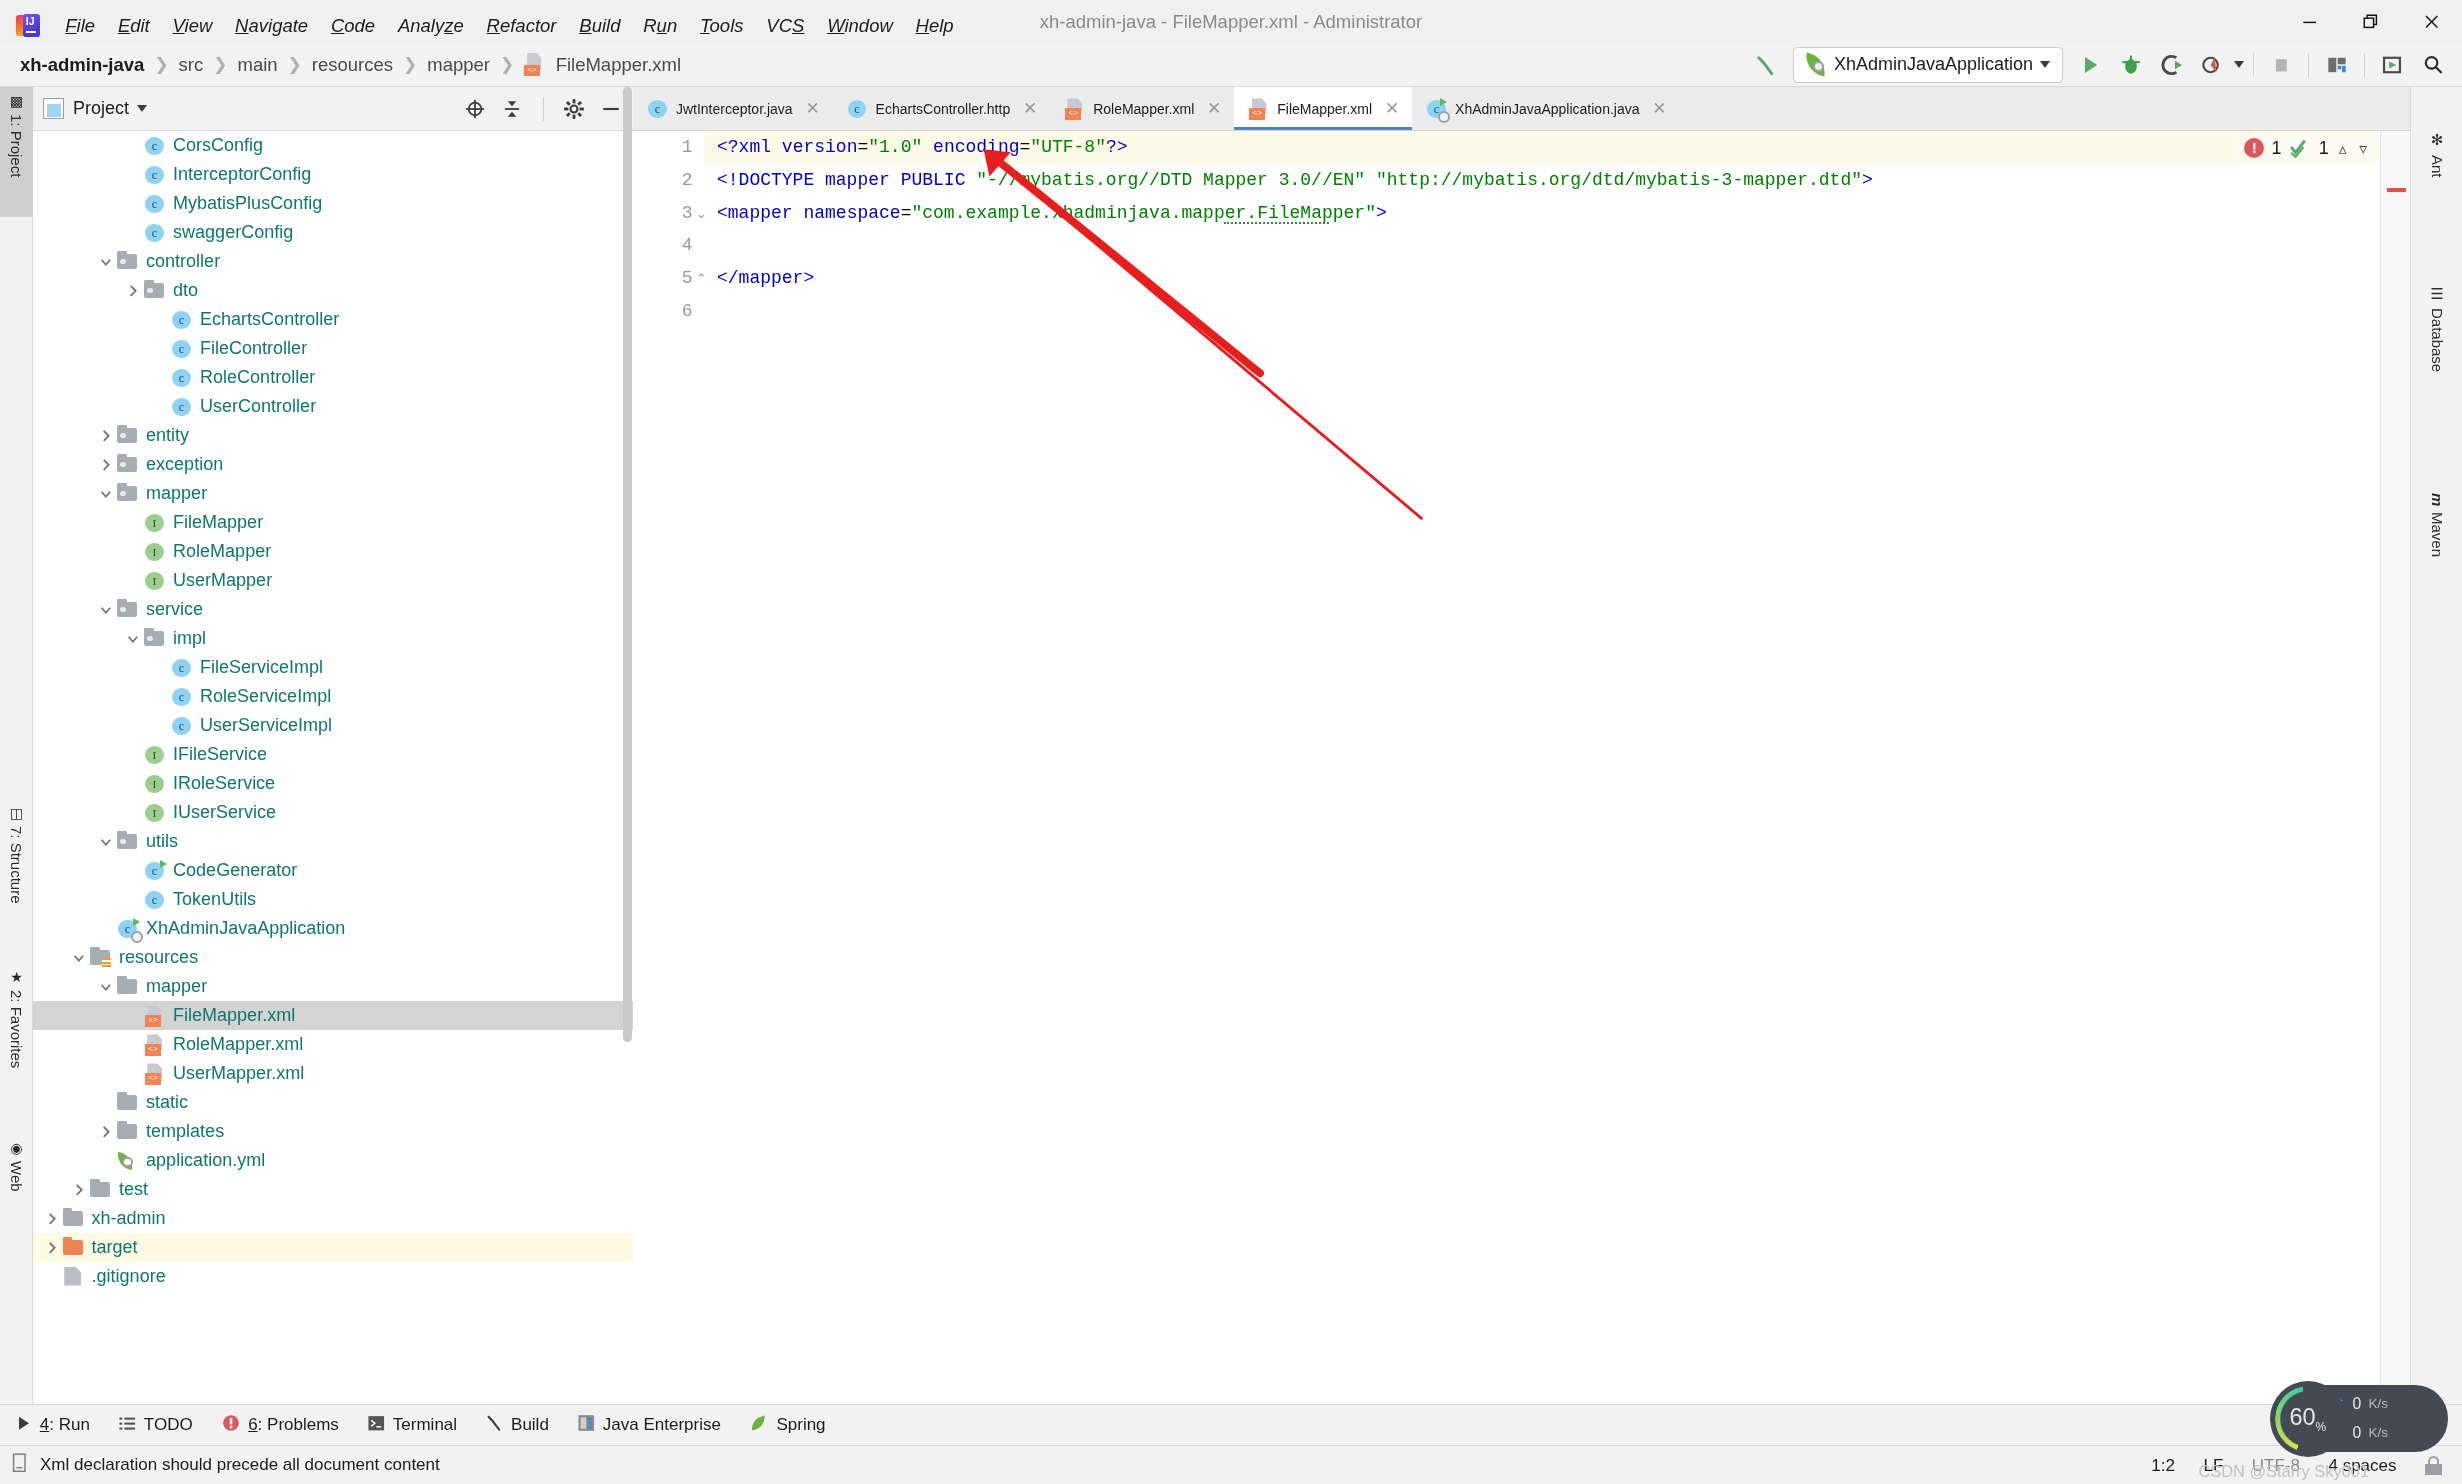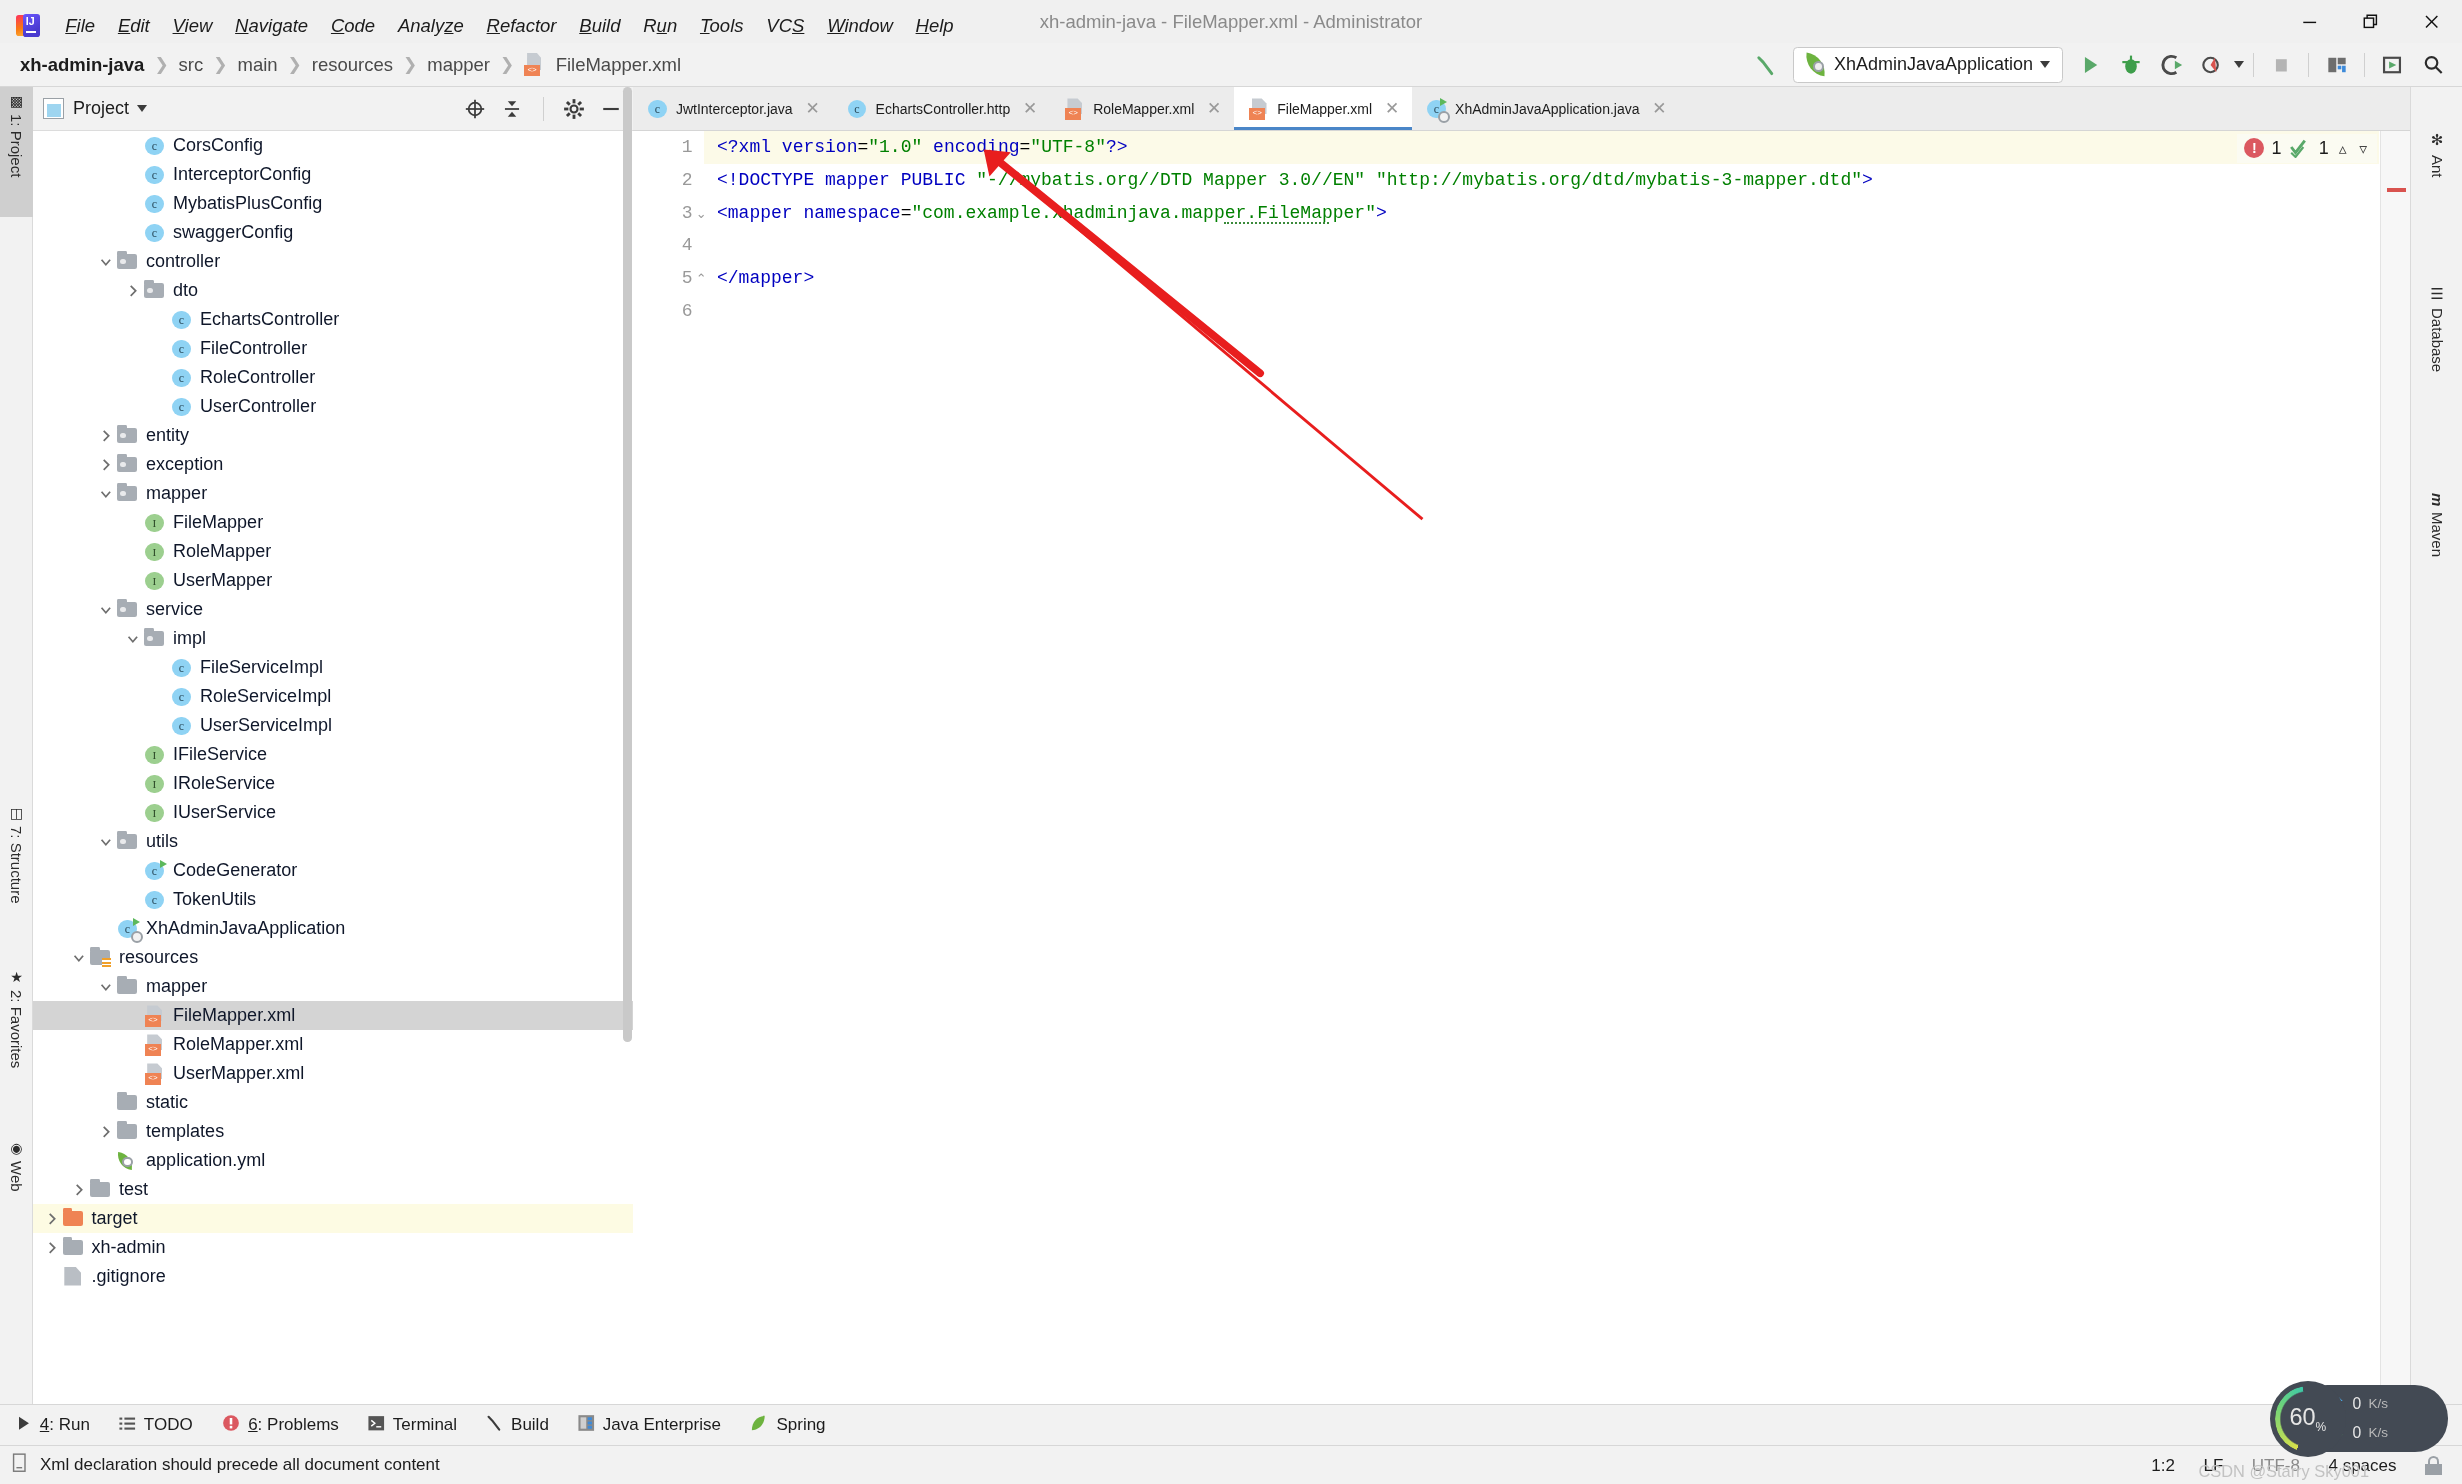--- a/index.html
+++ b/index.html
@@ -110,21 +110,21 @@
   .proj-head .right { margin-left:auto; display:flex; align-items:center; gap:13px;}
   .proj-head svg { display:block; }
 
   .tree { position:relative; height:1285px; overflow:hidden; background:#fff; font-size:0;}
   .row {
     position:relative; height:29px; display:flex; align-items:center;
     white-space:nowrap; padding-right:5.7px;
   }
   .row.selected { background:#d4d4d4; }
   .row.highlight { background:#fdfbe3; }
-  .row .lbl { font-size:18px; color:#0f172a; line-height:29px; }
+  .row .lbl { font-size:18px; color:#0f766e; line-height:29px; }
   .twisty { width:20px; height:20px; flex:none; display:flex; align-items:center; justify-content:center;}
   .twisty svg { display:block; }
   .ico { width:23px; height:23px; flex:none; margin-right:7.1px; position:relative; }
 
   .folder { position:absolute; left:1.4px; top:4.3px; width:20px; height:15px;
      background:#a7adb4; border-radius:1.4px 2.1px 2.1px 2.1px; }
   .folder:before { content:""; position:absolute; left:0; top:-3.6px; width:9.3px; height:4.3px;
      background:#a7adb4; border-radius:1.4px 1.4px 0 0;}
   .folder.src:after { content:""; position:absolute; left:2.8px; top:4.3px; width:5.7px;height:5.7px;
      background:#e9eaec; border-radius:50%;}
@@ -805,43 +805,43 @@
           <span class="twisty">
             <svg width="15.7" height="15.7" viewBox="0 0 22 22">
               <polyline points="8,4 15,11 8,18" fill="none" stroke="#6e6e6e" stroke-width="2.4"></polyline>
             </svg>
           </span>
           <span class="ico">
             <span class="folder"></span>
           </span>
           <span class="lbl">test</span>
         </div>
+        <div class="row">
+          <span style="display:inline-block;width:8.5px;flex:none"></span>
+          <span class="twisty">
+            <svg width="15.7" height="15.7" viewBox="0 0 22 22">
+              <polyline points="8,4 15,11 8,18" fill="none" stroke="#6e6e6e" stroke-width="2.4"></polyline>
+            </svg>
+          </span>
+          <span class="ico">
+            <span class="folder"></span>
+          </span>
+          <span class="lbl">xh-admin</span>
+        </div>
         <div class="row highlight">
           <span style="display:inline-block;width:8.5px;flex:none"></span>
           <span class="twisty">
             <svg width="15.7" height="15.7" viewBox="0 0 22 22">
               <polyline points="8,4 15,11 8,18" fill="none" stroke="#6e6e6e" stroke-width="2.4"></polyline>
             </svg>
           </span>
           <span class="ico">
             <span class="folder orange"></span>
           </span>
           <span class="lbl">target</span>
-        </div>
-        <div class="row">
-          <span style="display:inline-block;width:8.5px;flex:none"></span>
-          <span class="twisty">
-            <svg width="15.7" height="15.7" viewBox="0 0 22 22">
-              <polyline points="8,4 15,11 8,18" fill="none" stroke="#6e6e6e" stroke-width="2.4"></polyline>
-            </svg>
-          </span>
-          <span class="ico">
-            <span class="folder"></span>
-          </span>
-          <span class="lbl">xh-admin</span>
         </div>
         <div class="row">
           <span style="display:inline-block;width:8.5px;flex:none"></span>
           <span class="twisty"></span>
           <span class="ico">
             <span class="gitico"></span>
           </span>
           <span class="lbl">.gitignore</span>
         </div>
       </div>

